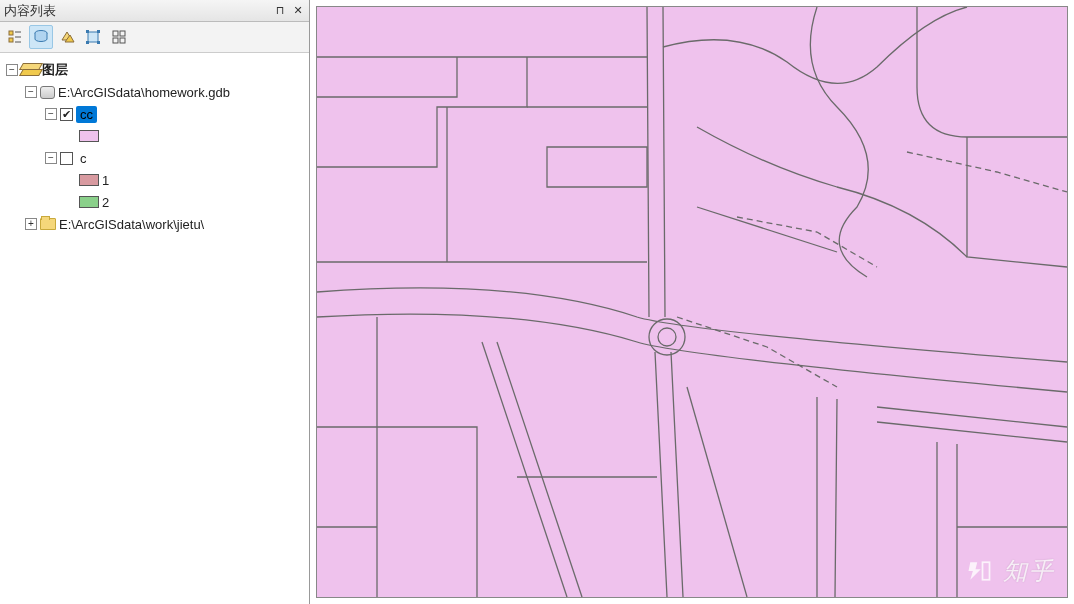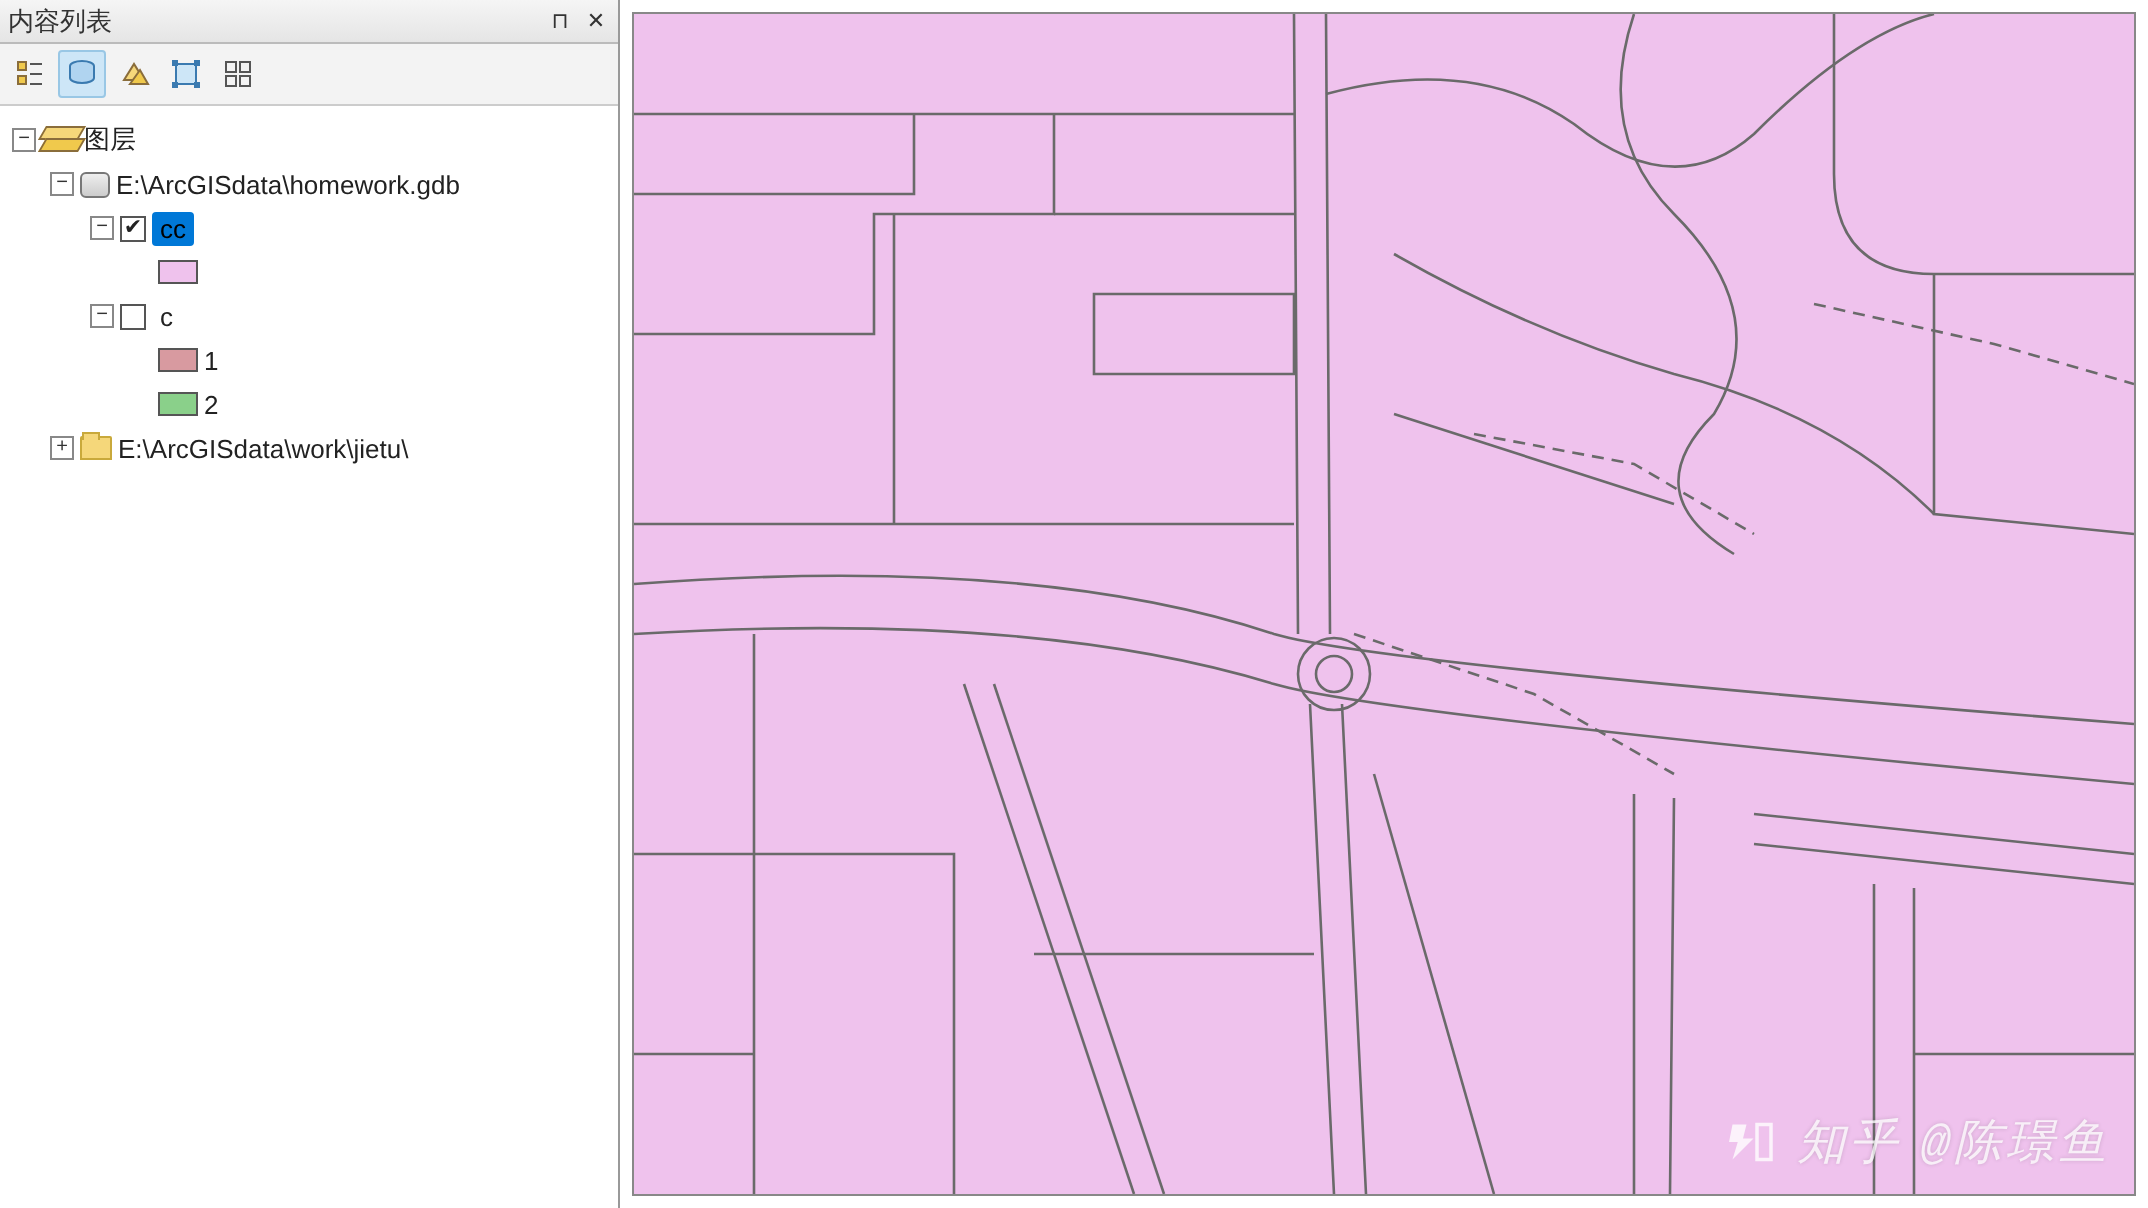--- a/index.html
+++ b/index.html
@@ -219,21 +219,21 @@
           <rect x="9" y="9" width="5" height="5" fill="none" stroke="#555"></rect>
         </svg>
     </button>
   </div>
 
   <div class="tree">
 
     <div class="tree-row">
       <span class="expander">−</span>
       <span class="layers-icon"></span>
-      <span style="font-weight:400;">图层</span>
+      <span style="font-weight:700;">图层</span>
     </div>
 
     <div class="tree-row">
       <span class="spacer" style="width:16px"></span>
       <span class="expander">−</span>
       <span class="db-icon"></span>
       <span>E:\ArcGISdata\homework.gdb</span>
     </div>
 
     <div class="tree-row">
@@ -319,16 +319,15 @@
         <path d="M640 520 L 750 520"></path>
         <path d="M200 470 L 340 470"></path>
       </g>
     </svg>
     <div class="watermark">
       <svg class="watermark-logo" viewBox="0 0 32 32">
           <path d="M6 6 h8 l-2 8 h6 l-12 12 l3-10 h-5 z" fill="rgba(255,255,255,0.78)"></path>
           <rect x="20" y="6" width="8" height="20" fill="none" stroke="rgba(255,255,255,0.78)" stroke-width="2"></rect>
         </svg>
       <span>知乎</span>
-      <span>@陈璟鱼</span>
     </div>
   </div>
 </div>
 
 </body></html>

